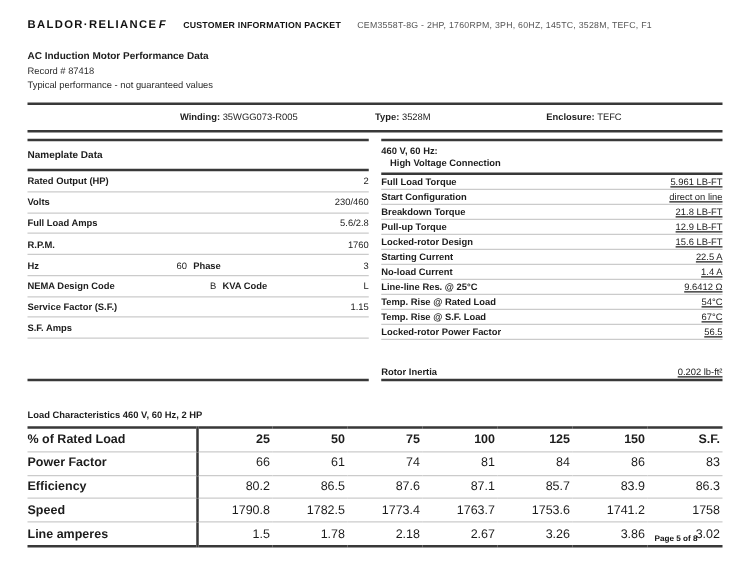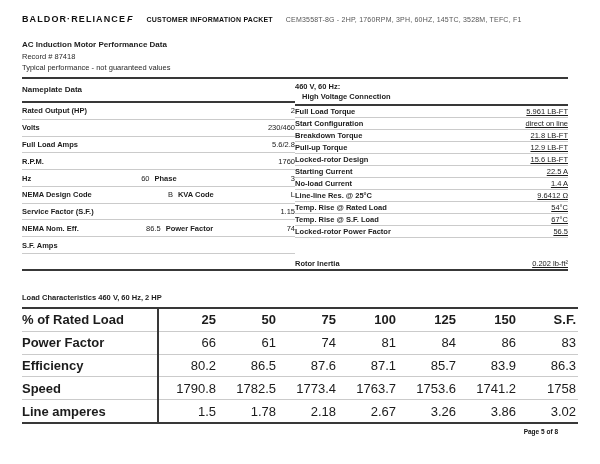--- a/index.html
+++ b/index.html
@@ -18,21 +18,21 @@
   .doc-title{font-weight:bold;font-size:8px;line-height:10px;}
   .doc-sub{font-size:7.5px;line-height:9.5px;margin-top:1.5px;color:#2a2a2a;}
 
   
   .winding-bar{margin-top:10px;border-top:2px solid #383838;border-bottom:2px solid #383838;
     display:grid;grid-template-columns:278px 137px 1fr;padding:5px 0 6px;font-size:7.5px;}
   .wcell .b{font-weight:bold;}
   .w0{padding-left:122px;}
 
   
-  .columns{display:flex;margin-top:5px;}
+  .columns{display:flex;gap:10px;margin-top:5px;}
   .col{width:273px;box-sizing:border-box;}
   .tblwrap{border-top:2px solid #383838;border-bottom:2px solid #383838;}
   .tbl-head-left{font-weight:bold;font-size:8px;padding:6px 0;border-bottom:2px solid #383838;min-height:10px;}
   .tbl-head-right{font-weight:bold;font-size:7.5px;line-height:9px;padding:2.5px 0 3px;border-bottom:2px solid #383838;}
   .tbl-head-right .l2{padding-left:7px;margin-top:1.5px;}
 
   .rowl{display:flex;align-items:baseline;font-size:7.5px;line-height:9px;padding:3.4px 0;border-bottom:1px solid #cbcbcb;}
   .rowl .lbl{font-weight:bold;flex:0 0 auto;}
   .rowl .mid{flex:1;text-align:right;}
   .rowl .lbl2{font-weight:bold;margin-left:5px;}
@@ -40,21 +40,21 @@
   .spacer8{height:8px;}
 
   .rowr{display:flex;justify-content:space-between;align-items:baseline;font-size:7.5px;line-height:9px;padding:1px 0;border-bottom:1px solid #cbcbcb;}
   .rowr:last-child{border-bottom:none;margin-top:20px;}
   .rowr .lbl{font-weight:bold;}
   .rowr .val{text-align:right;text-decoration:underline;}
 
   
   .load-title{margin-top:22px;font-weight:bold;font-size:7.5px;}
   .loadtbl{width:100%;border-collapse:collapse;margin-top:5px;border-top:2px solid #383838;border-bottom:2px solid #383838;table-layout:fixed;}
-  .loadtbl th,.loadtbl td{font-size:13px;padding:3.4px 2px;border-bottom:1px solid #cbcbcb;}
+  .loadtbl th,.loadtbl td{font-size:10px;padding:3.4px 2px;border-bottom:1px solid #cbcbcb;}
   .loadtbl .c0{text-align:left;font-weight:bold;width:133px;padding-left:0;border-right:2px solid #383838;}
   .loadtbl th.cn{text-align:right;font-weight:bold;}
   .loadtbl td.cn{text-align:right;font-weight:normal;}
   .loadtbl tbody tr:last-child td{border-bottom:none;}
 
   .pagefoot{position:absolute;top:428px;right:42px;font-size:6.5px;font-weight:bold;color:#111;}
 </style>
 </head>
 <body>
 
@@ -65,20 +65,25 @@
     <span class="packet">CUSTOMER INFORMATION PACKET</span>
     <span class="product">CEM3558T-8G - 2HP, 1760RPM, 3PH, 60HZ, 145TC, 3528M, TEFC, F1</span>
   </div>
 
   <div class="docmeta">
     <div class="doc-title">AC Induction Motor Performance Data</div>
     <div class="doc-sub">Record # 87418</div>
     <div class="doc-sub">Typical performance - not guaranteed values</div>
   </div>
 
+  <div class="winding-bar">
+      <div class="wcell w0"><span class="b">Winding:</span> <span>35WGG073-R005</span></div>
+      <div class="wcell w1"><span class="b">Type:</span> <span>3528M</span></div>
+      <div class="wcell w2"><span class="b">Enclosure:</span> <span>TEFC</span></div>
+    </div>
 
   <div class="columns">
     <div class="col tblwrap">
       <div class="tbl-head-left">Nameplate Data</div>
       <div>
           <div class="rowl">
             <span class="lbl">Rated Output (HP)</span>
             <span class="mid"></span>
             <span class="val">2</span>
           </div>
@@ -106,26 +111,20 @@
           <div class="rowl">
             <span class="lbl">NEMA Design Code</span>
             <span class="mid">B</span>
             <span class="lbl2">KVA Code</span>
             <span class="val">L</span>
           </div>
           <div class="rowl">
             <span class="lbl">Service Factor (S.F.)</span>
             <span class="mid"></span>
             <span class="val">1.15</span>
-          </div>
-          <div class="rowl">
-            <span class="lbl">NEMA Nom. Eff.</span>
-            <span class="mid">86.5</span>
-            <span class="lbl2">Power Factor</span>
-            <span class="val">74</span>
           </div>
           <div class="rowl">
             <span class="lbl">S.F. Amps</span>
             <span class="mid"></span>
             <span class="val"></span>
           </div>
         </div>
       <div class="spacer8"></div>
     </div>
     <div class="col tblwrap">

